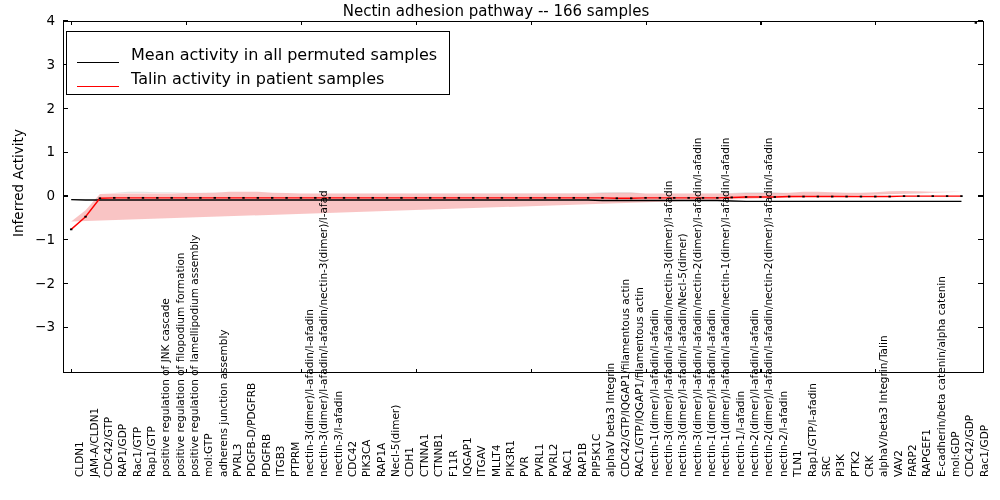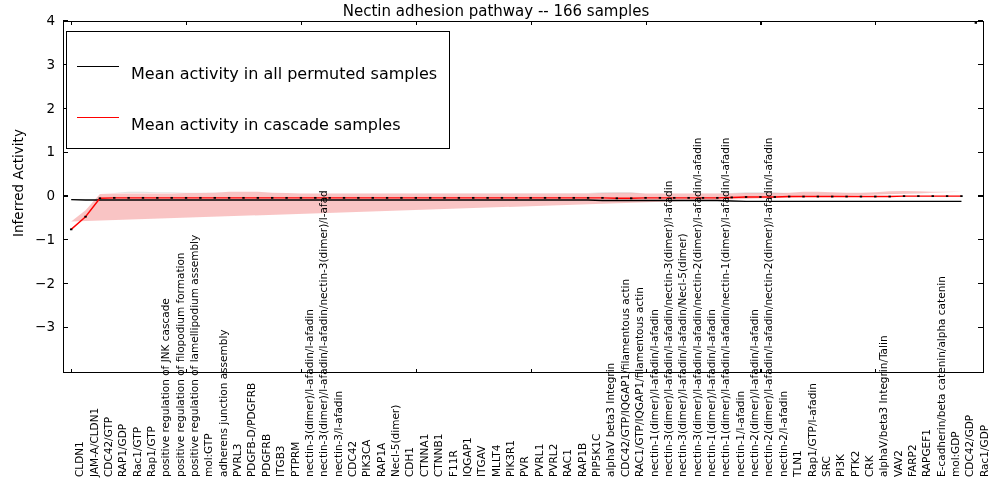--- a/index.html
+++ b/index.html
@@ -50,21 +50,21 @@
     position:absolute;left:0;top:482px;width:1000px;text-align:center;
     font-size:13.5px;color:#000;
   }
 
   
   #legend{
     position:absolute;left:66px;top:31px;
     border:1.2px solid #000;background:#fff;
     padding:7px 12px 7px 10px;
   }
-  .legend-row{display:flex;align-items:flex-start;height:24px;margin-top:27px;}
+  .legend-row{display:flex;align-items:flex-end;height:24px;}
   .legend-swatch{width:42px;height:0px;border-top:1.6px solid #000;margin-right:12px;}
   .legend-swatch.red{border-top-color:#ff0000;}
   .legend-text{font-size:16px;line-height:16px;color:#000;}
 </style>
 </head>
 <body>
 
 <div id="root">
 
   <div id="chart-title">Nectin adhesion pathway -- 166 samples</div>
@@ -257,17 +257,17 @@
     </div>
 
 
   <div id="legend">
     <div class="legend-row">
       <span class="legend-swatch"></span>
       <span class="legend-text">Mean activity in all permuted samples</span>
     </div>
     <div class="legend-row">
       <span class="legend-swatch red"></span>
-      <span class="legend-text">Mean activity in cascade samples</span>
+      <span class="legend-text">Talin activity in patient samples</span>
     </div>
   </div>
 
 </div>
 
 </body></html>

